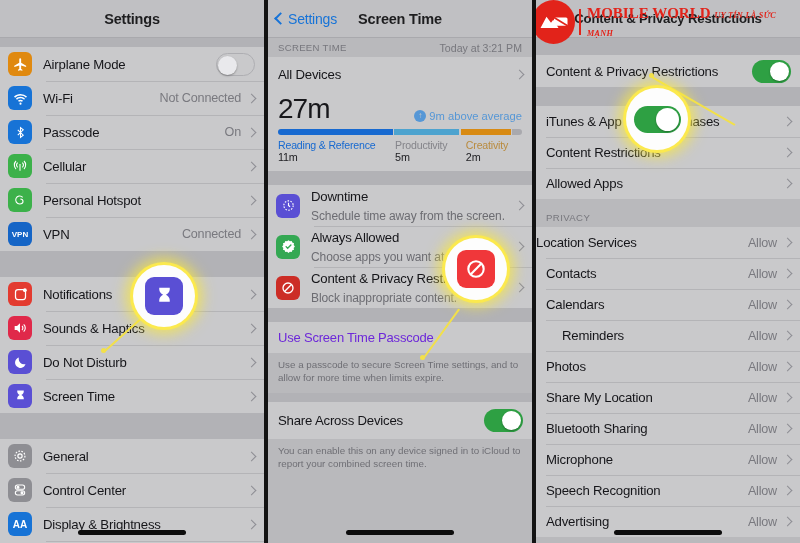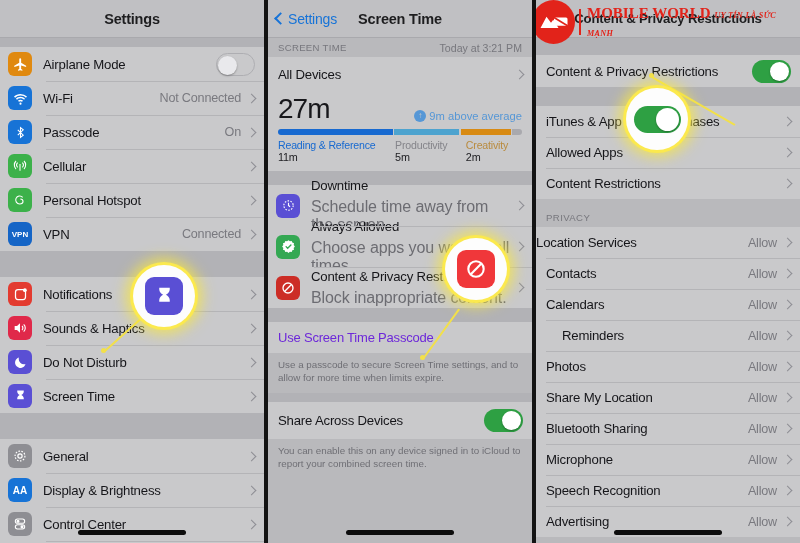--- a/index.html
+++ b/index.html
@@ -55,21 +55,21 @@
     height: 34px;
     padding-left: 8px; padding-right: 9px;
     background:#c9c9cb;
   }
   .row + .row::before {
     content:""; position:absolute; left:46px; right:0; top:0; height:1px; background:#b4b4b7;
   }
   .row.noicon + .row.noicon::before { left:10px; }
   .row.tall { height: 41px; align-items:center; }
   .row-label { font-size:13.2px; color:#16161a; letter-spacing:-0.2px; flex:1; }
-  .row-sub { font-size:16px; color:#6c6c72; letter-spacing:-0.1px; margin-top:5px;}
+  .row-sub { font-size:12px; color:#6c6c72; letter-spacing:-0.1px; margin-top:5px;}
   .row-text { display:flex; flex-direction:column; flex:1; }
   .row-value { font-size:12.6px; color:#79797f; margin-right:5px; letter-spacing:-0.2px;}
   .chev-r {
     width:7px; height:7px; border-top:1.8px solid #8e8e94; border-right:1.8px solid #8e8e94;
     transform:rotate(45deg); flex:none; margin-left:2px;
   }
 
   
   .ico {
     width:24px; height:24px; border-radius:6px; margin-right:11px; flex:none;
@@ -270,35 +270,35 @@
           <svg width="16" height="16" viewBox="0 0 24 24" fill="none" stroke="#fff" stroke-width="1.8">
               <circle cx="12" cy="12" r="3.2"></circle>
               <circle cx="12" cy="12" r="7.4" stroke-dasharray="2.4 2.1"></circle>
             </svg>
         </span>
         <span class="row-label">General</span>
         <span class="chev-r"></span>
       </div>
 
       <div class="row">
-        <span class="ico" style="background:#1773d6;font-size:10px;font-weight:bold;">AA</span>
-        <span class="row-label">Display &amp; Brightness</span>
-        <span class="chev-r"></span>
-      </div>
-
-      <div class="row">
         <span class="ico" style="background:#8e8e93">
           <svg width="16" height="16" viewBox="0 0 24 24" fill="none" stroke="#fff" stroke-width="1.6">
               <rect x="5" y="4.5" width="14" height="6.5" rx="3.2"></rect>
               <circle cx="9" cy="7.8" r="1.5" fill="#fff"></circle>
               <rect x="5" y="13" width="14" height="6.5" rx="3.2"></rect>
               <circle cx="15" cy="16.3" r="1.5" fill="#fff"></circle>
             </svg>
         </span>
         <span class="row-label">Control Center</span>
+        <span class="chev-r"></span>
+      </div>
+
+      <div class="row">
+        <span class="ico" style="background:#1773d6;font-size:10px;font-weight:bold;">AA</span>
+        <span class="row-label">Display &amp; Brightness</span>
         <span class="chev-r"></span>
       </div>
 
       <div class="row">
         
         
         
       </div>
 
     </div>
@@ -469,25 +469,25 @@
     </div>
 
     <div class="gap sm" style="height:19px"></div>
 
     <div class="group">
       <div class="row noicon" style="padding-left:10px;height:31px">
         <span class="row-label">iTunes &amp; App Store Purchases</span>
         <span class="chev-r"></span>
       </div>
       <div class="row noicon" style="padding-left:10px;height:31px">
+        <span class="row-label">Content Restrictions</span>
+        <span class="chev-r"></span>
+      </div>
+      <div class="row noicon" style="padding-left:10px;height:31px">
         <span class="row-label">Allowed Apps</span>
-        <span class="chev-r"></span>
-      </div>
-      <div class="row noicon" style="padding-left:10px;height:31px">
-        <span class="row-label">Content Restrictions</span>
         <span class="chev-r"></span>
       </div>
     </div>
 
     <div class="sec-cap">PRIVACY</div>
 
     <div class="group">
       <div class="row noicon" style="padding-left:0;height:31px">
         <span class="row-label">Location Services</span>
         <span class="row-value">Allow</span>

